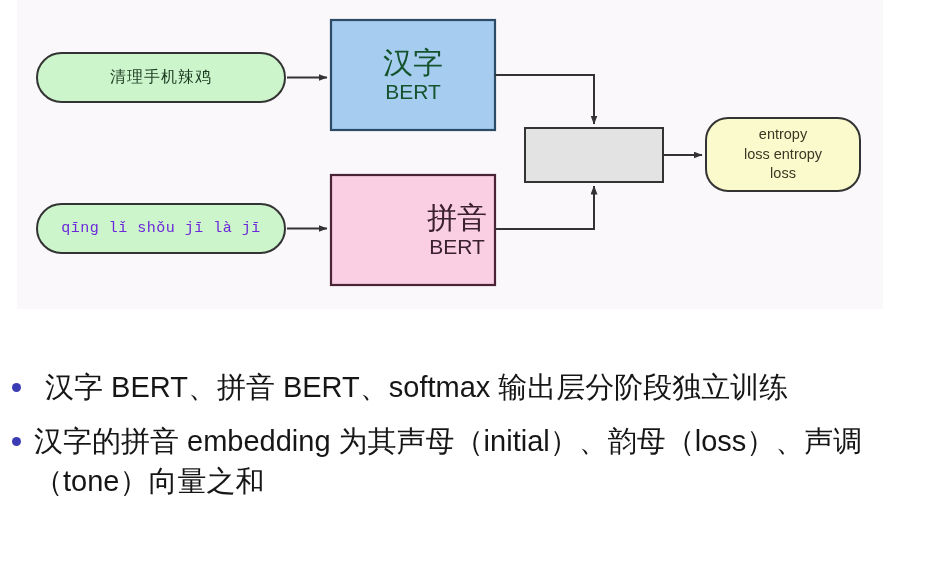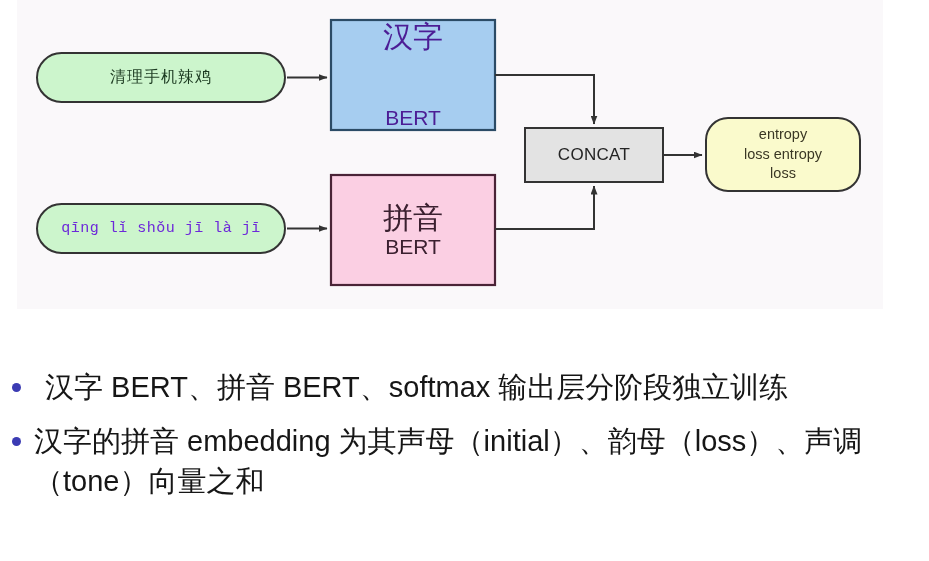--- a/index.html
+++ b/index.html
@@ -64,21 +64,21 @@
   .bert-cn {
     font-size: 30px;
     line-height: 1.12;
     font-family: "Liberation Sans", sans-serif;
   }
   .bert-en {
     font-size: 21px;
     line-height: 1.12;
     font-family: "Liberation Sans", sans-serif;
   }
-  #hanzi-bert-label { color: #4c1d95; justify-content: space-between; }
+  #hanzi-bert-label { color: #14532d; }
   #pinyin-bert-label { color: #3b2030; }
 
   #concat-label {
     font-size: 17px;
     color: #242424;
     letter-spacing: 0.3px;
   }
 
   #softmax-label {
     font-size: 14.5px;
@@ -163,28 +163,25 @@
 
   <div class="node-label" style="left:20px; top:204px; width:248px; height:49px;">
     <span id="pinyin-input-text">qīng lǐ shǒu jī là jī</span>
   </div>
 
   <div class="node-label" id="hanzi-bert-label" style="left:314px; top:20px; width:164px; height:110px;">
     <span class="bert-cn">汉字</span>
     <span class="bert-en">BERT</span>
   </div>
 
-  <div class="node-label" id="pinyin-bert-label" style="left:314px; top:175px; width:164px; height:110px;">
+  <div class="node-label" id="pinyin-bert-label" style="left:314px; top:175px; width:164px; height:110px;padding-left:44px;">
     <span class="bert-cn">拼音</span>
     <span class="bert-en">BERT</span>
   </div>
 
-  <div class="node-label" style="left:508px; top:128px; width:138px; height:54px;">
-    <span id="concat-label">CONCAT</span>
-  </div>
 
   <div class="node-label" id="softmax-label" style="left:689px; top:118px; width:154px; height:73px;">
     <span>entropy</span>
     <span>loss entropy</span>
     <span>loss</span>
   </div>
 
 </div>
 
 <div id="bullet-list">

